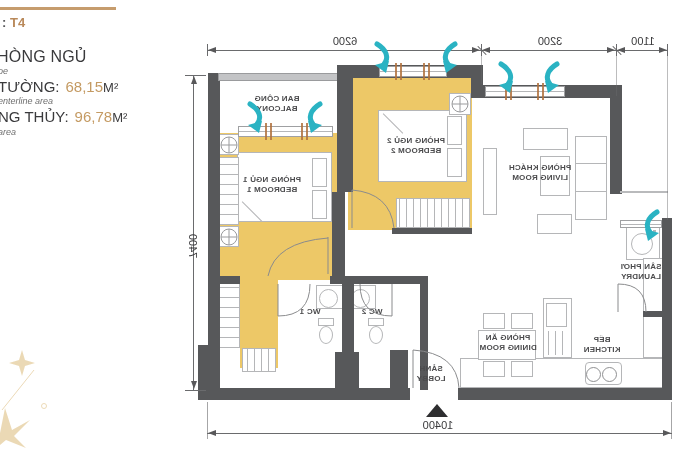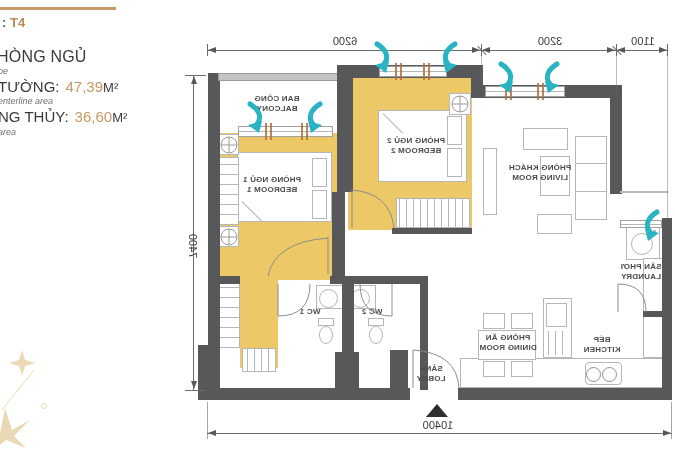--- a/index.html
+++ b/index.html
@@ -45,23 +45,23 @@
   svg{display:block;}
   .ov{position:absolute;left:0;top:0;}
 </style>
 </head>
 <body>
 
 <div class="abs gold-rule"></div>
 <div class="abs unit"><span class="pfx">:</span> <span class="code">T4</span></div>
 <div class="abs heading">HÒNG NGỦ</div>
 <div class="abs inote n1">oe</div>
-<div class="abs arearow r1"><span>TƯỜNG:</span><span class="val">47,39</span><span class="um">M²</span></div>
+<div class="abs arearow r1"><span>TƯỜNG:</span><span class="val">68,15</span><span class="um">M²</span></div>
 <div class="abs inote n2">enterline area</div>
-<div class="abs arearow r2"><span>NG THỦY:</span><span class="val">36,60</span><span class="um">M²</span></div>
+<div class="abs arearow r2"><span>NG THỦY:</span><span class="val">96,78</span><span class="um">M²</span></div>
 <div class="abs inote n3">area</div>
 
 <svg class="abs wm" width="110" height="112" viewBox="0 0 110 112">
   <path d="M30 12 L33 22 L43 25 L33 28 L30 38 L27 28 L17 25 L27 22 Z" fill="#d8b46e"></path>
   <path d="M8 95 L13 70 L20 92 L38 82 L22 98 L34 110 L14 102 L2 112 Z" fill="#d8b46e"></path>
   <line x1="10" y1="72" x2="42" y2="32" stroke="#d8b46e" stroke-width="1"></line>
   <circle cx="52" cy="68" r="2.5" fill="none" stroke="#d8b46e" stroke-width="1"></circle>
 </svg>
 
 <div class="abs plan">

